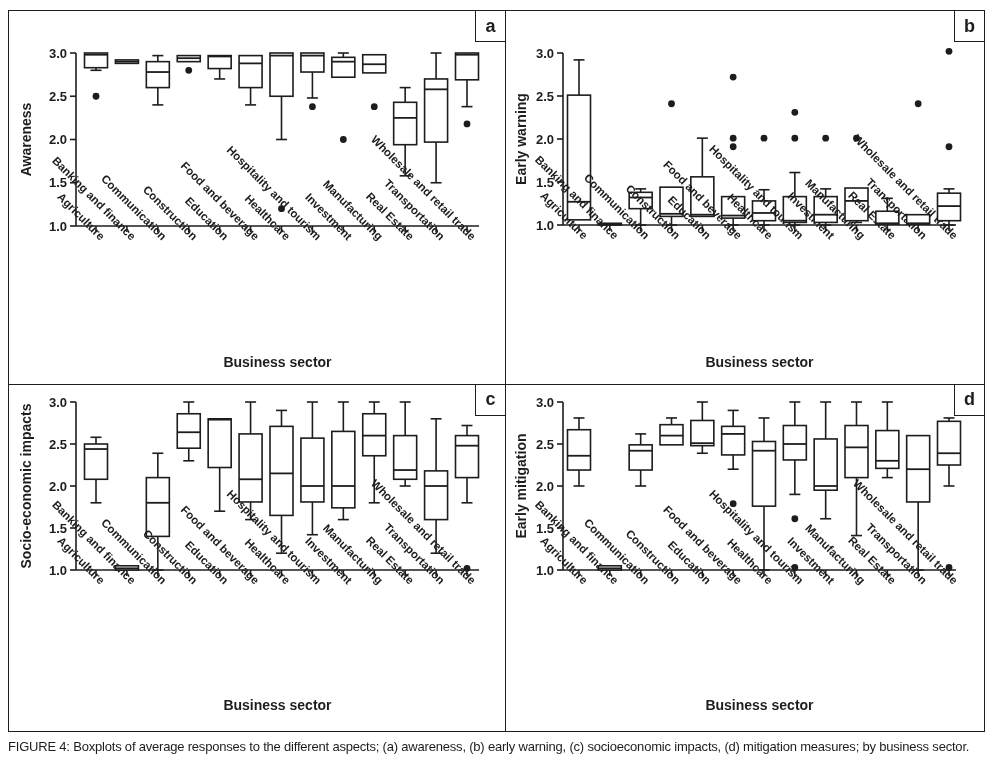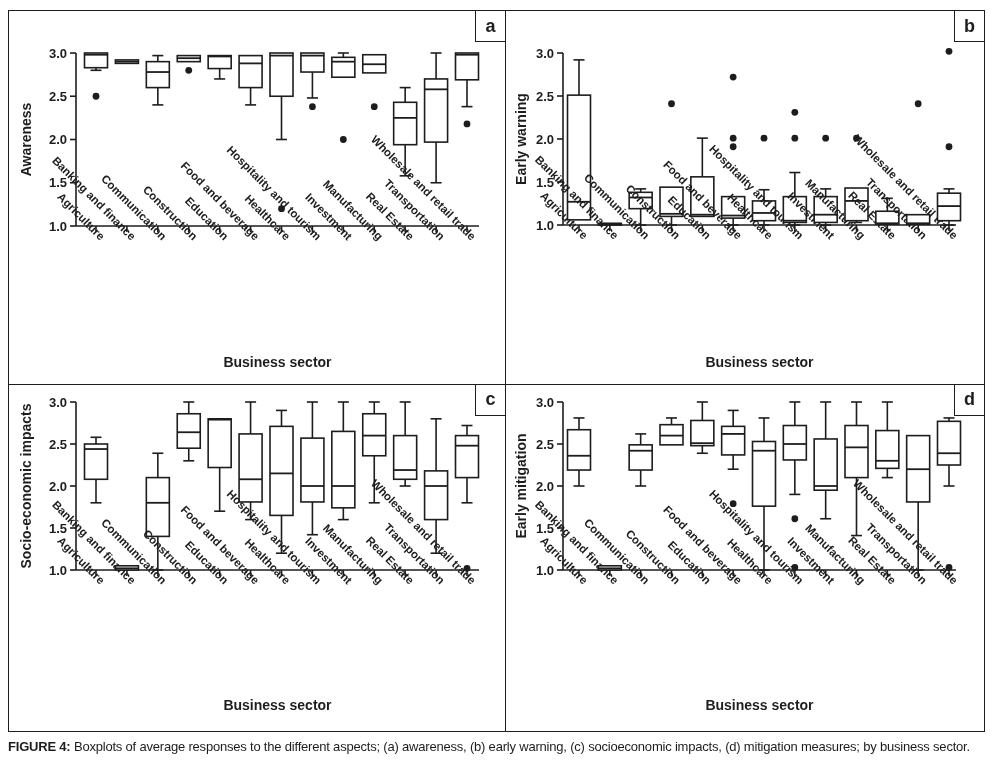--- a/index.html
+++ b/index.html
@@ -11,21 +11,21 @@
   #panel-c{left:8px;top:383.5px;width:498px;height:348.5px;}
   #panel-d{left:504.5px;top:383.5px;width:480.5px;height:348.5px;}
   .panel svg{position:absolute;left:0;top:0;}
   .panel-letter{position:absolute;right:0;top:0;width:29px;height:30px;
     border-left:1.6px solid #1d1d1d;border-bottom:1.6px solid #1d1d1d;
     display:flex;align-items:center;justify-content:center;
     font-weight:bold;font-size:18px;background:#fff;z-index:2;}
   svg text{font-family:"Liberation Sans",sans-serif;fill:#1d1d1d;}
   .caption{position:absolute;left:8px;top:739px;width:980px;font-size:13px;
     letter-spacing:-0.2px;white-space:nowrap;}
-  .cap-b{font-weight:bold;text-align:center;}
+  .cap-b{font-weight:normal;text-align:center;}
 </style>
 </head>
 <body>
 
 <div id="figure">
 
   <div class="panel" id="panel-a">
     <svg id="svg-0" width="495" height="372" viewBox="0 0 495 372">
         <line x1="67" y1="42" x2="67" y2="215" stroke="#1d1d1d" stroke-width="1.6"></line>
         <line x1="61" y1="215" x2="67" y2="215" stroke="#1d1d1d" stroke-width="1.6"></line>

